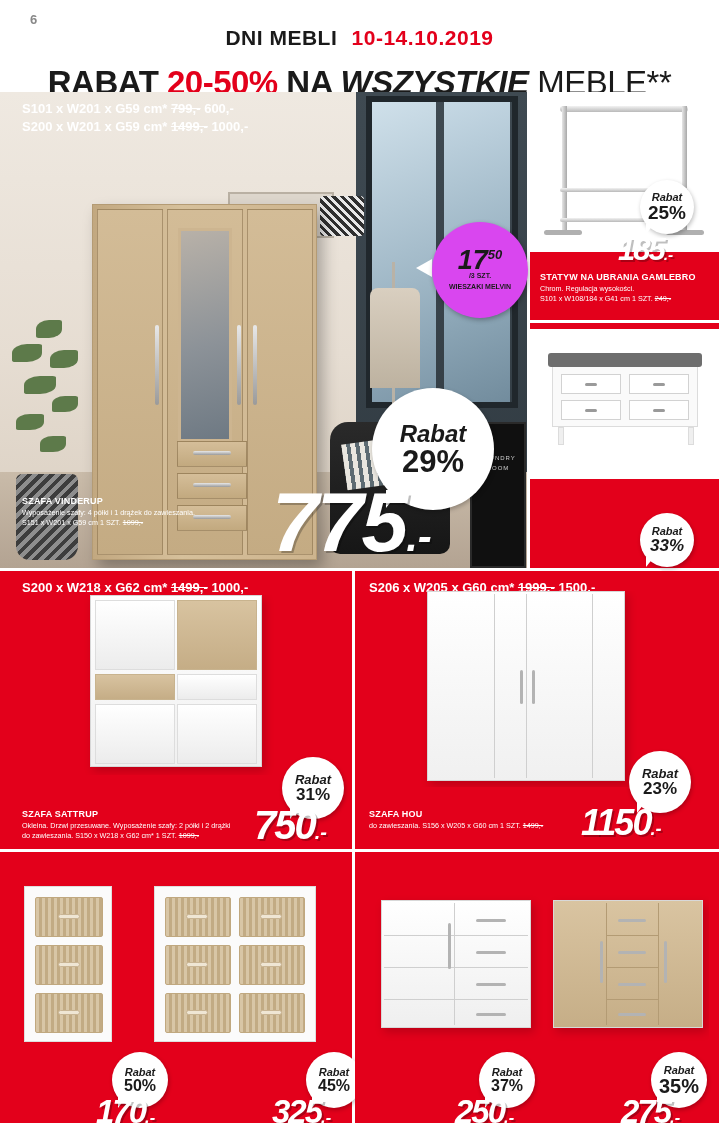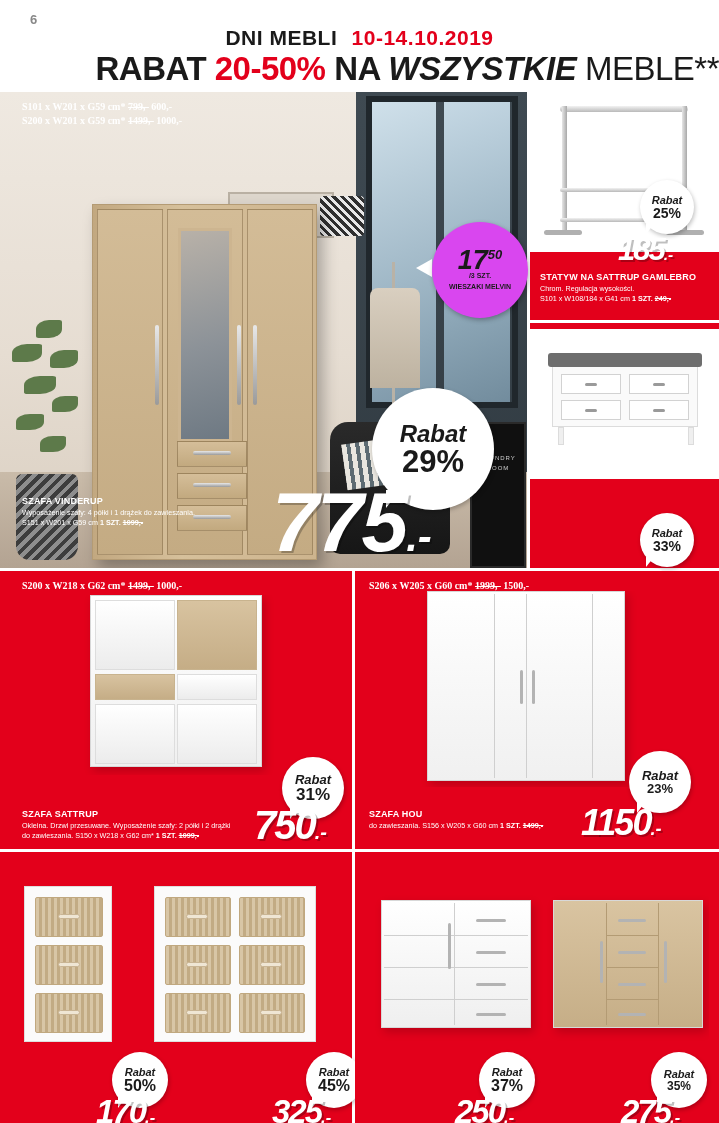--- a/index.html
+++ b/index.html
@@ -17,47 +17,46 @@
   .page-num {
     position:absolute; left:30px; top:12px;
     font-size:13px; color:#888; font-weight:bold;
   }
   .hdr-line1 {
     text-align:center; padding-top:26px;
     font-size:21px; font-weight:bold; color:#1a1a1a; letter-spacing:.5px;
   }
   .hdr-line1 .red { color:#e3001b;margin-left:8px; }
   .hdr-line2 {
-    text-align:right; margin-top:0;
+    text-align:center; margin-top:14px;
     font-size:33px; font-weight:bold; color:#1a1a1a; letter-spacing:-0.5px;
   }
   .hdr-line2 .red { color:#e3001b; }
   .hdr-line2 .ital { font-style:italic; }
   .hdr-line2 .thin { font-weight:normal; }
 
   
   .grid { position:relative; width:719px; height:1031px; background:#e3001b; }
   .panel { position:absolute; background:#e3001b; }
   .sep-v, .sep-h { position:absolute; background:#ffffff; }
 
   .sku {
-    font-size:10px; color:#fff; line-height:1.35;
+    font-size:13px; color:#fff; line-height:1.35;
     font-weight:bold;
-    font-family:Liberation Serif, serif;
   }
   .sku .old { text-decoration: line-through; }
 
   .photo {
     position:absolute; background:#ffffff; overflow:hidden;
   }
 
   .caption { position:absolute; color:#fff; }
   .cap-title { font-size:9px; font-weight:bold; letter-spacing:.2px; }
   .cap-body { font-size:7.2px; line-height:1.4; margin-top:2px; }
-  .cap-body b { font-weight:bold; }
+  .cap-body b { font-weight:normal; }
   .strike { text-decoration: line-through; }
 
   
   .price {
     position:absolute; color:#fff; font-weight:bold;
     font-style:italic; letter-spacing:-2px;
     text-shadow: 2px 2px 0 rgba(0,0,0,.25);
     line-height:1;
   }
   .price .cur { font-size:.5em; letter-spacing:0; }
@@ -351,30 +350,30 @@
         <div class="rack-leg" style="left:32px; top:14px; height:126px;"></div>
         <div class="rack-leg" style="left:152px; top:14px; height:126px;"></div>
         <div class="rack-bar" style="left:30px; top:96px; width:128px; height:4px;"></div>
         <div class="rack-bar" style="left:30px; top:126px; width:128px; height:4px;"></div>
         <div class="rack-foot" style="left:14px; top:138px; width:38px;"></div>
         <div class="rack-foot" style="left:136px; top:138px; width:38px;"></div>
       </div>
 
       <div class="bubble" style="left:110px; top:88px; width:54px; height:54px;">
         <div class="b1" style="font-size:11px;">Rabat</div>
-        <div class="b2" style="font-size:14px;">25%</div>
+        <div class="b2" style="font-size:19px;">25%</div>
         <div class="tail" style="left:6px; bottom:0px; border-width:10px 8px 0 0; border-color:#fff transparent transparent transparent;"></div>
       </div>
 
       <div class="price" style="left:88px; top:142px; font-size:31px;">
         <span>185</span><span class="cur">.-</span>
       </div>
 
       <div class="caption" style="left:10px; top:180px; width:178px;">
-        <div class="cap-title">STATYW NA SATTRUP GAMLEBRO</div>
+        <div class="cap-title">STATYW NA UBRANIA GAMLEBRO</div>
         <div class="cap-body">
           <div>Chrom. Regulacja wysokości.</div>
           <div>
             <span>S101 x W108/184 x G41 cm</span>
             <b>1 SZT.</b>
             <b class="strike">249,-</b>
           </div>
         </div>
       </div>
     </div>
@@ -391,21 +390,21 @@
           <div class="bench-knob" style="left:32px; top:43px;"></div>
           <div class="bench-knob" style="left:100px; top:43px;"></div>
         </div>
         <div class="bench-top" style="left:18px; top:24px; width:154px; height:14px;"></div>
         <div class="bench-leg" style="left:28px; top:98px; height:18px;"></div>
         <div class="bench-leg" style="left:158px; top:98px; height:18px;"></div>
       </div>
 
       <div class="bubble" style="left:110px; top:188px; width:54px; height:54px; top:190px;">
         <div class="b1" style="font-size:11px;">Rabat</div>
-        <div class="b2" style="font-size:14px;">33%</div>
+        <div class="b2" style="font-size:17px;font-style:italic;">33%</div>
         <div class="tail" style="left:6px; bottom:0px; border-width:10px 8px 0 0; border-color:#fff transparent transparent transparent;"></div>
       </div>
 
       <div class="price" style="left:86px; top:246px; font-size:31px; transform:translateY(-4px);">
         <span>400</span><span class="cur">.-</span>
       </div>
 
       <div class="caption" style="left:10px; top:287px; width:178px;">
         <div class="cap-title">ŁAWKA TERPET</div>
         <div class="cap-body">
@@ -473,21 +472,21 @@
           <div class="dline" style="left:66px; top:2px; width:1px; bottom:2px;"></div>
           <div class="dline" style="left:98px; top:2px; width:1px; bottom:2px;"></div>
           <div class="dline" style="left:164px; top:2px; width:1px; bottom:2px;"></div>
           <div class="handle-v" style="left:92px; top:78px; height:34px;"></div>
           <div class="handle-v" style="left:104px; top:78px; height:34px;"></div>
         </div>
       </div>
 
       <div class="bubble" style="left:274px; top:180px; width:62px; height:62px;">
         <div class="b1" style="font-size:13px;">Rabat</div>
-        <div class="b2" style="font-size:13px;">23%</div>
+        <div class="b2" style="font-size:17px;">23%</div>
         <div class="tail" style="left:8px; bottom:0px; border-width:12px 9px 0 0; border-color:#fff transparent transparent transparent;"></div>
       </div>
 
       <div class="price" style="left:226px; top:248px; font-size:36px; transform:translateY(-14px);">
         <span>1150</span><span class="cur">.-</span>
       </div>
 
       <div class="caption" style="left:14px; top:238px; width:340px;">
         <div class="cap-title">SZAFA HOU</div>
         <div class="cap-body">
@@ -584,21 +583,21 @@
         </div>
       </div>
 
       <div class="bubble" style="left:124px; top:200px; width:56px; height:56px;">
         <div class="b1" style="font-size:11px;">Rabat</div>
         <div class="b2" style="font-size:16px;">37%</div>
         <div class="tail" style="left:6px; bottom:0; border-width:11px 8px 0 0; border-color:#fff transparent transparent transparent;"></div>
       </div>
       <div class="bubble" style="left:296px; top:200px; width:56px; height:56px;">
         <div class="b1" style="font-size:11px;">Rabat</div>
-        <div class="b2" style="font-size:12px;">35%</div>
+        <div class="b2" style="font-size:20px;">35%</div>
         <div class="tail" style="left:6px; bottom:0; border-width:11px 8px 0 0; border-color:#fff transparent transparent transparent;"></div>
       </div>
 
       <div class="price" style="left:100px; top:255px; font-size:33px; transform:translateY(-12px);">
         <span>250</span><span class="cur">.-</span>
       </div>
       <div class="price" style="left:266px; top:255px; font-size:33px; transform:translateY(-12px);">
         <span>275</span><span class="cur">.-</span>
       </div>
 

